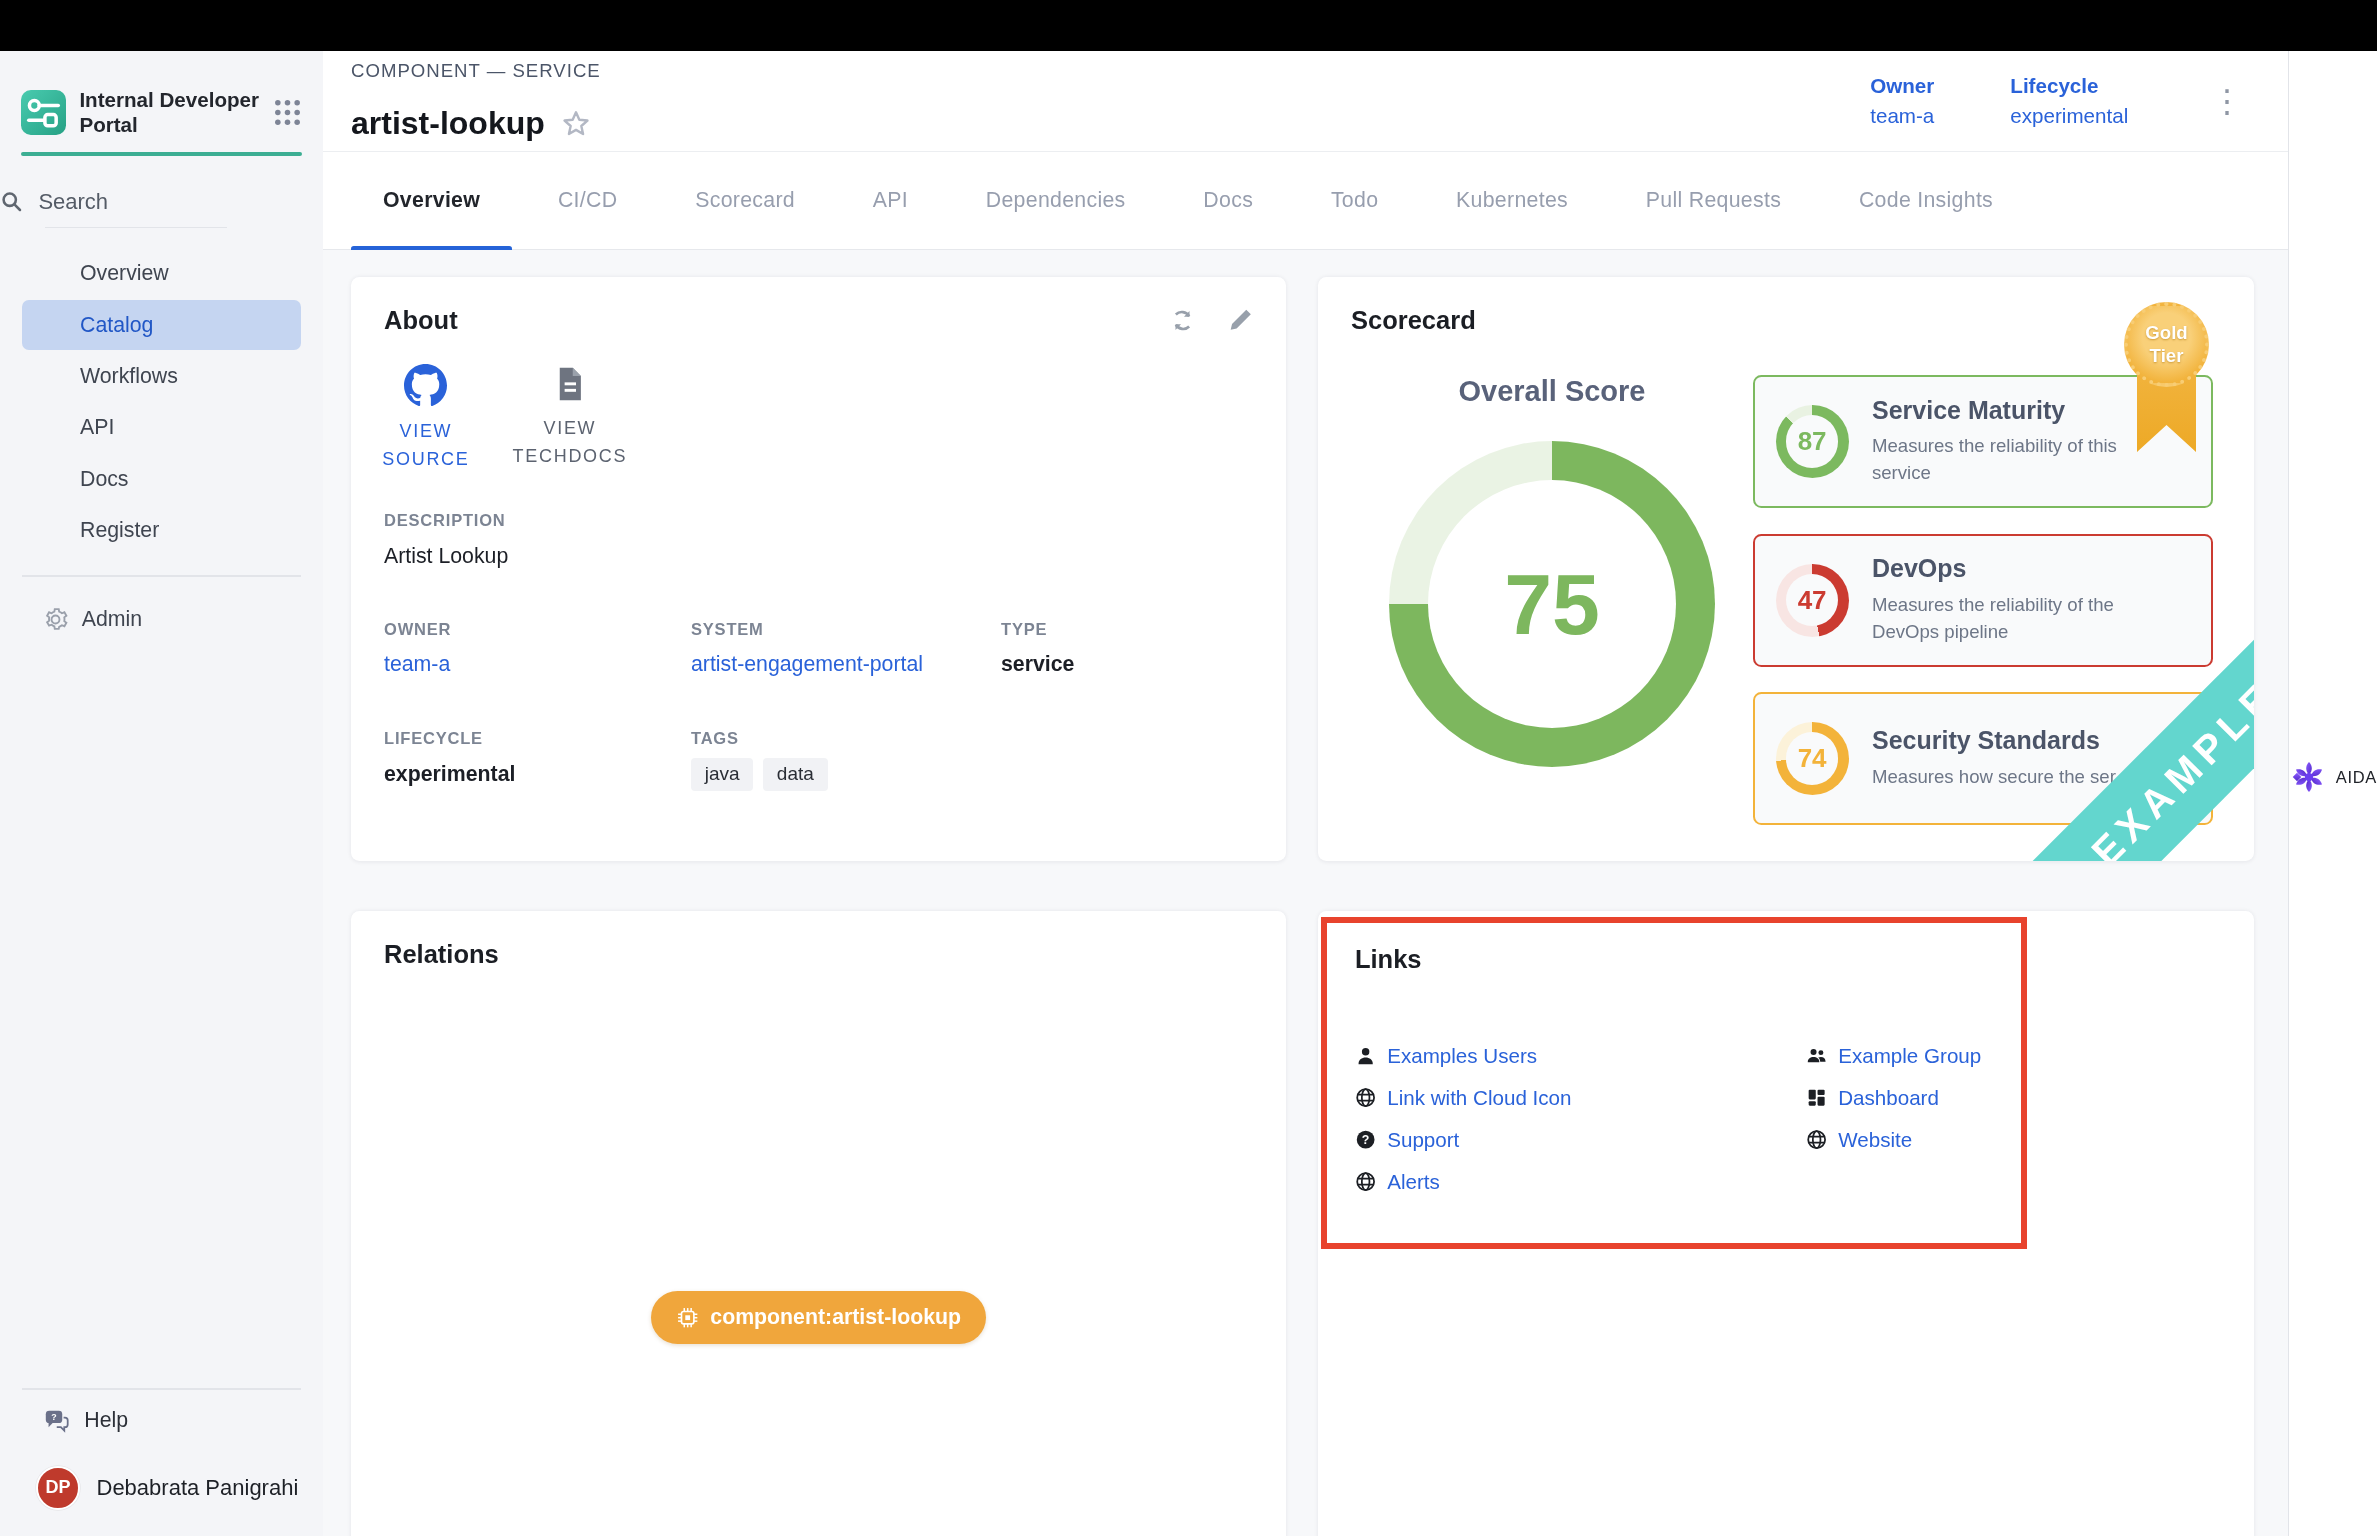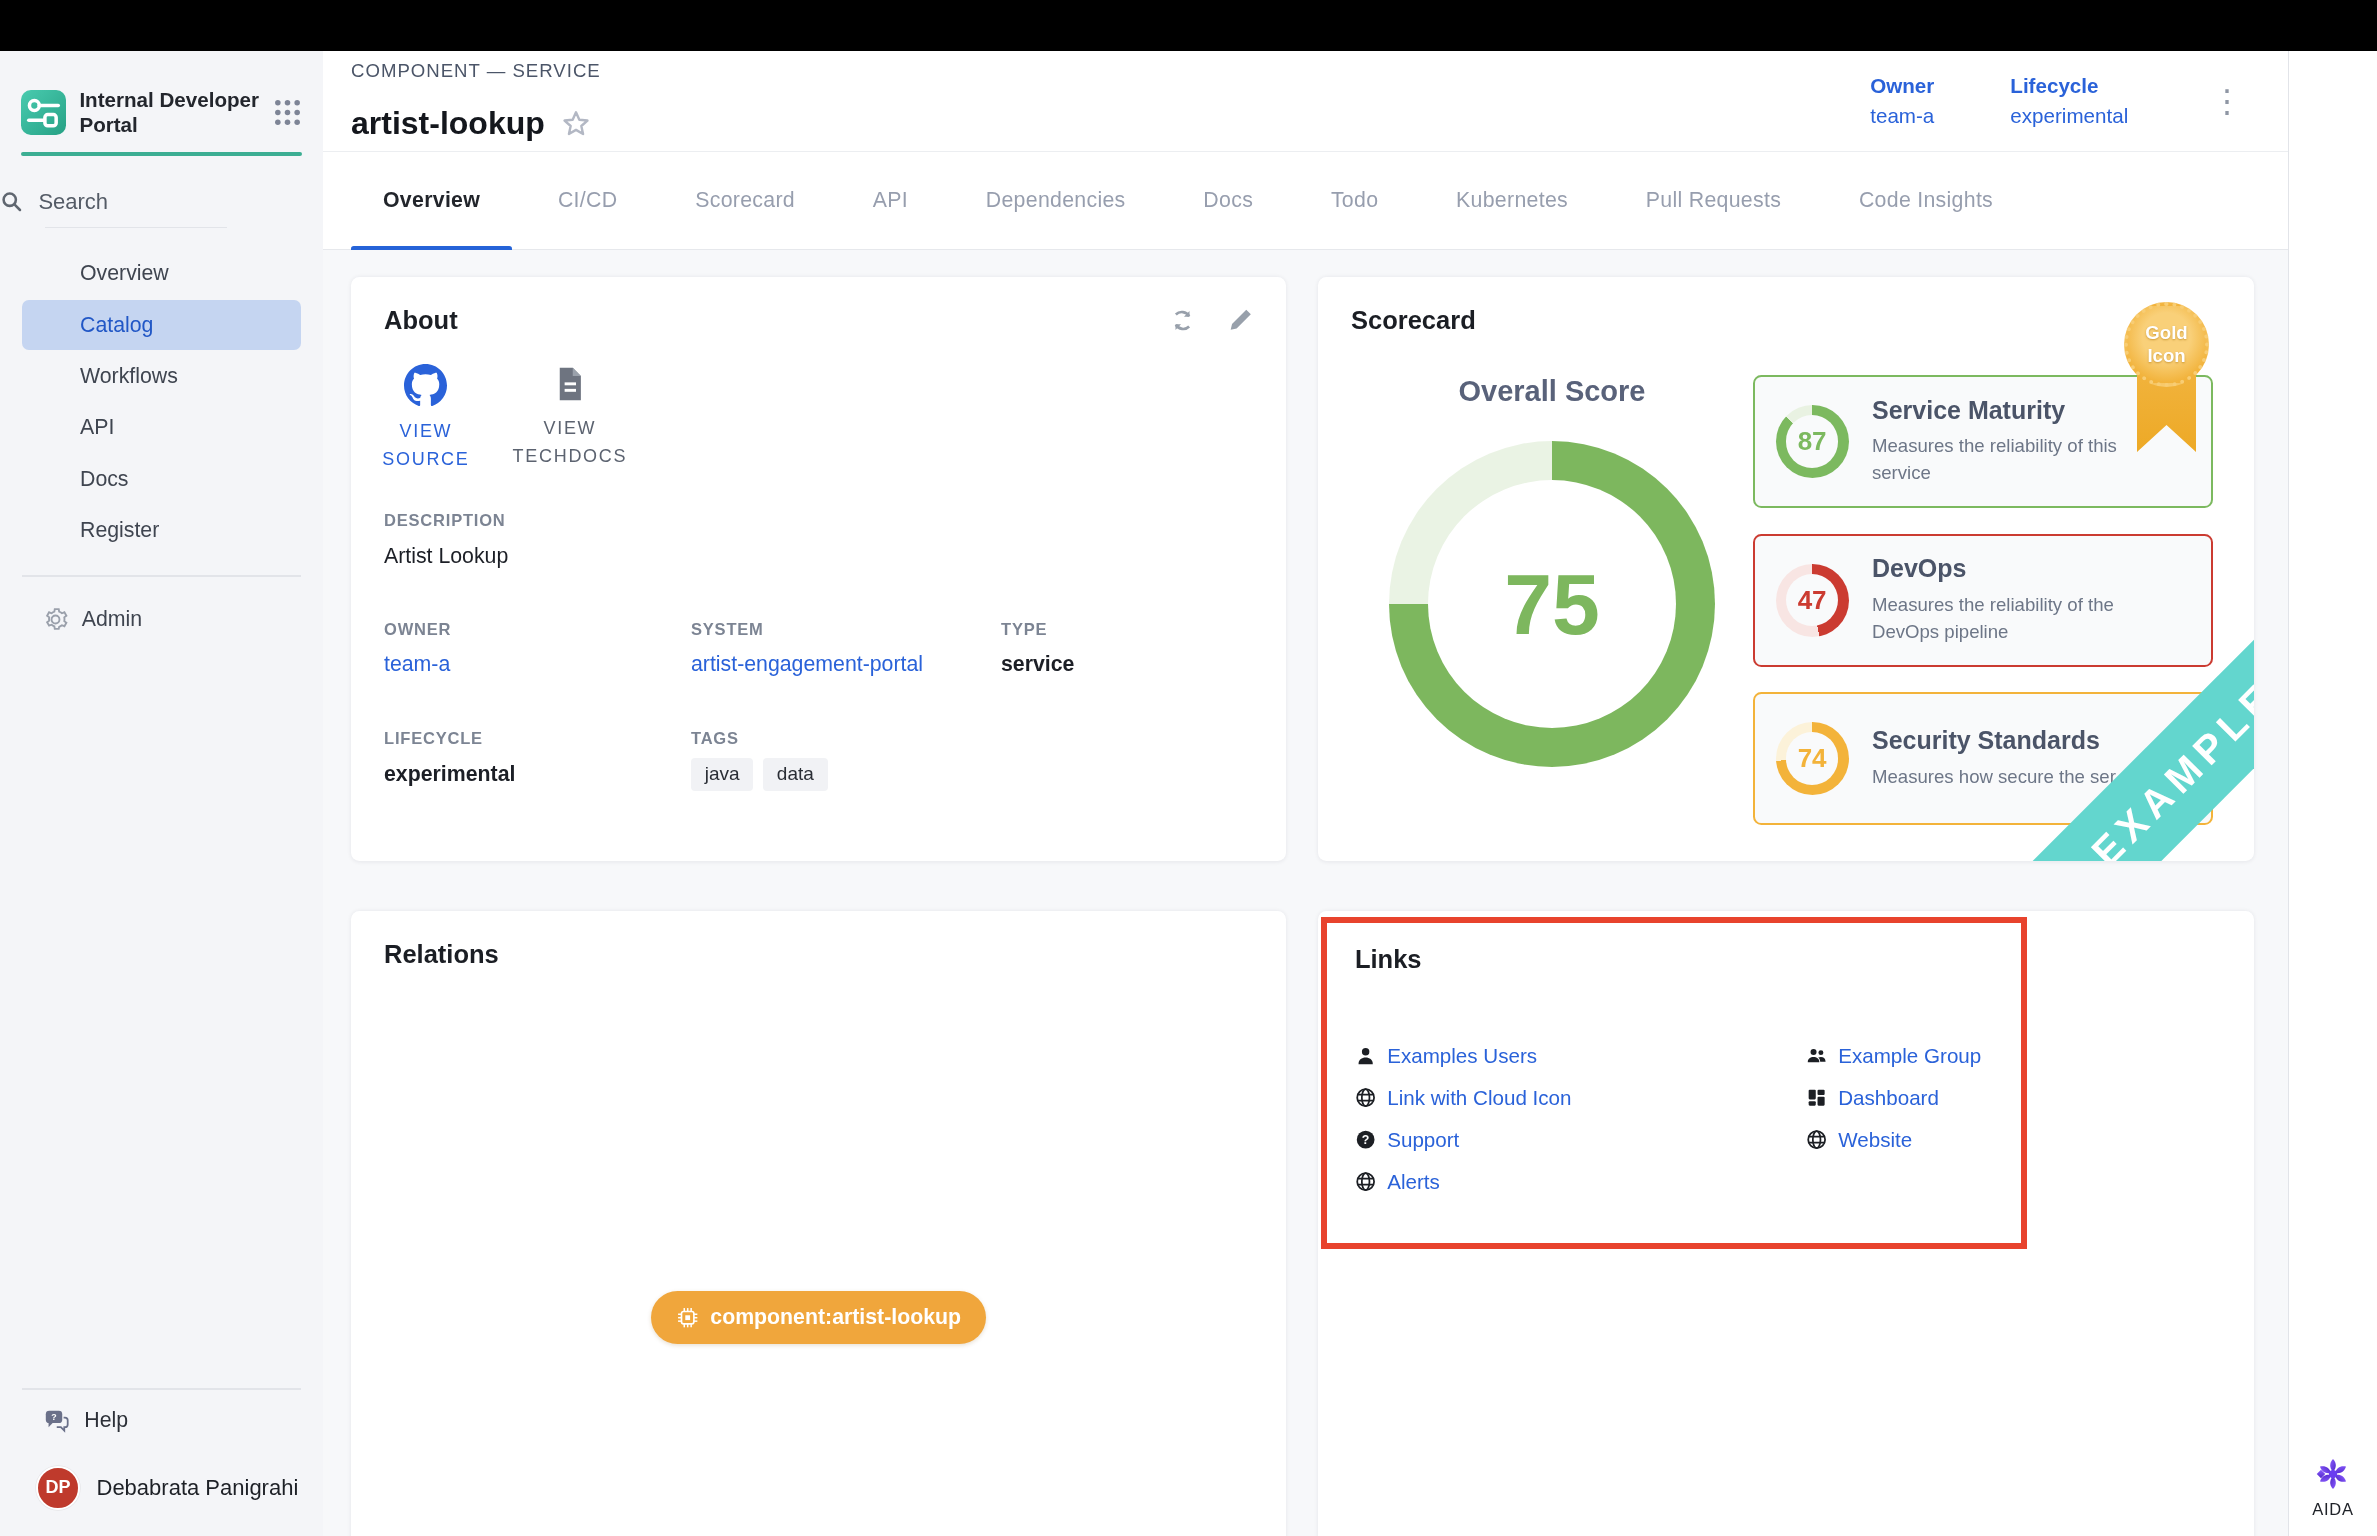--- a/index.html
+++ b/index.html
@@ -123,22 +123,22 @@
   .hl-rect { position:absolute; top:5.5px; left:3.4px; width:706px; height:332px;
              border:6.2px solid #e8432d; padding:22px 27.5px; }
   .links-list { margin-top:70px; display:grid; grid-template-columns:451px auto; }
   .links-col { list-style:none; }
   .link-item { display:flex; align-items:center; gap:11px; margin-bottom:18px; cursor:pointer; }
   .link-item span { font-size:20.6px; color:#2a62d9; }
   .lk { width:21.3px; height:21.3px; flex-shrink:0; }
 
   
   .rail { width:89px; background:#fff; border-left:1.4px solid #e2e4e9; display:flex;
-          flex-direction:column; justify-content:flex-end; align-items:center;
-          padding-bottom:18px; gap:8.3px; flex-shrink:0; }
+          flex-direction:row; justify-content:flex-end; align-items:center;
+          padding-bottom:34px; gap:8.3px; flex-shrink:0; }
   .aida-lbl { font-size:16.5px; color:#202329; letter-spacing:0.7px; }
 </style>
 </head>
 <body>
 
 <svg width="0" height="0" style="position:absolute">
   <defs>
     <linearGradient id="tealg" x1="0" y1="0" x2="1" y2="1">
       <stop offset="0" stop-color="#49cbaf"></stop>
         <stop offset="1" stop-color="#26a185"></stop>
@@ -358,21 +358,21 @@
         </div>
       </section>
 
       <section class="card score-card">
         <div class="card-title">Scorecard</div>
 
         <div class="gold-badge">
           <div class="tail"></div>
           <div class="circle">
             <span>Gold</span>
-            <span>Icon</span>
+            <span>Tier</span>
           </div>
         </div>
 
         <div class="score-body">
           <div class="score-left">
             <div class="overall-lbl">Overall Score</div>
             <div class="donut big" style="--p: 75; --c: #7db75e; --t: #eaf3e4;">
               <div class="hole">
                   <span>75</span>
                 </div>

